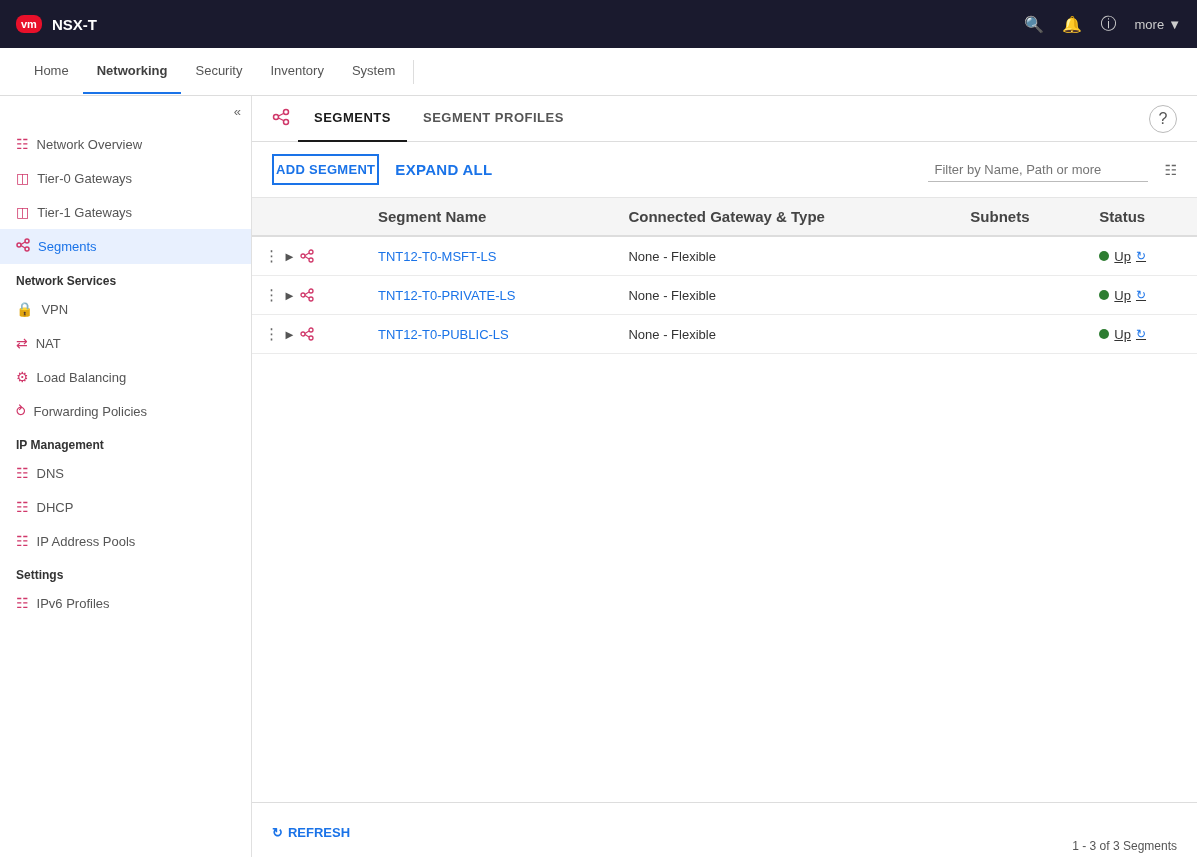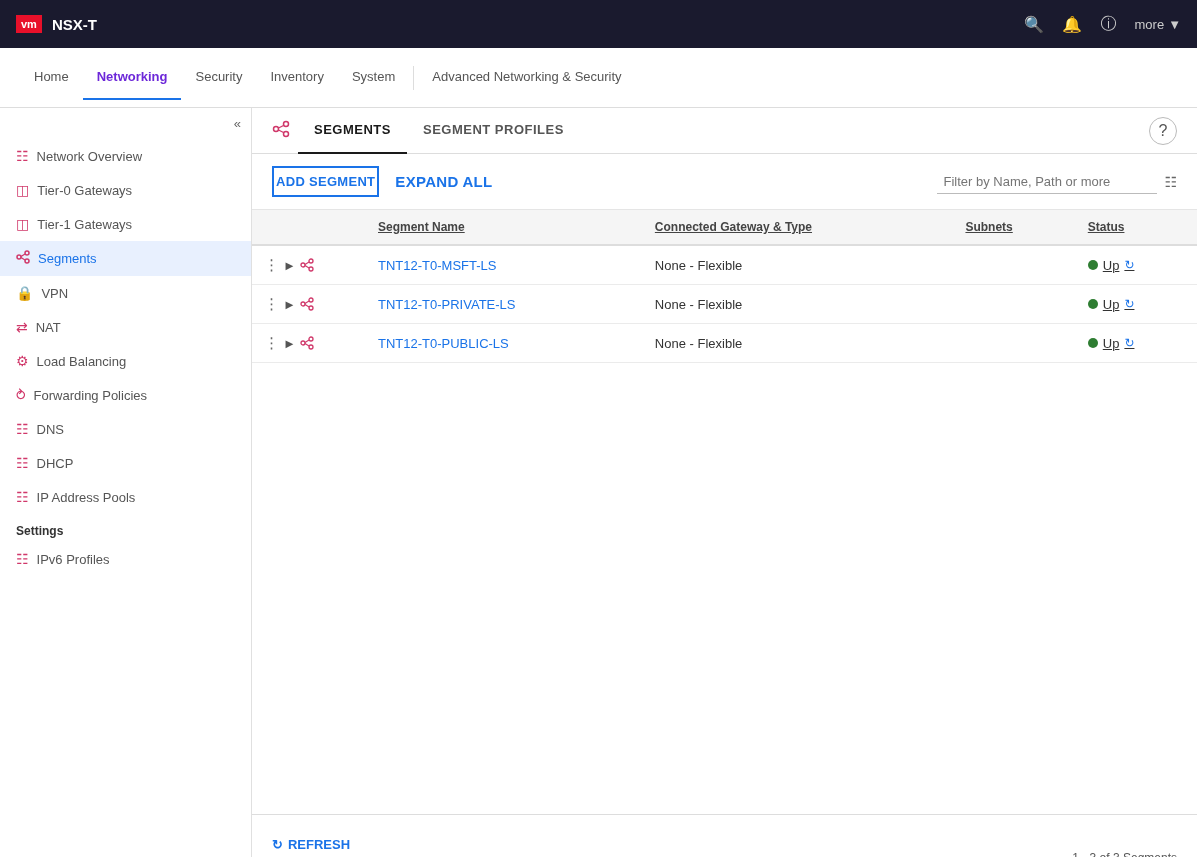--- a/index.html
+++ b/index.html
@@ -22,21 +22,21 @@
       font-weight: bold;
       color: #fff;
       margin-right: 20px;
     }
     .vm-box {
       background: #e8102a;
       color: #fff;
       font-size: 11px;
       font-weight: bold;
       padding: 3px 5px;
-      border-radius: 0;
+      border-radius: 8px;
     }
     .topbar-spacer { flex: 1; }
     .topbar-icons {
       display: flex;
       align-items: center;
       gap: 18px;
     }
     .topbar-icon {
       color: #ccc;
       font-size: 16px;
@@ -50,35 +50,35 @@
       cursor: pointer;
       font-size: 13px;
     }
 
     
     .navbar {
       background: #fff;
       border-bottom: 1px solid #ddd;
       display: flex;
       align-items: center;
-      height: 60px;
+      height: 48px;
       padding: 0 20px;
     }
     .navbar-item {
       padding: 0 14px;
       height: 44px;
       display: flex;
       align-items: center;
       font-size: 13px;
       color: #555;
       cursor: pointer;
       border-bottom: 2px solid transparent;
     }
     .navbar-item.active {
-      color: #6d28d9;
+      color: #404040;
       border-bottom: 2px solid #1a73e8;
       font-weight: 600;
     }
     .navbar-separator {
       width: 1px;
       height: 24px;
       background: #ddd;
       margin: 0 4px;
     }
 
@@ -211,21 +211,21 @@
       color: #1a73e8;
       font-size: 15px;
       font-weight: 600;
       cursor: pointer;
       letter-spacing: 0.3px;
     }
     .filter-container {
       margin-left: auto;
       display: flex;
       align-items: center;
-      gap: 7px;
+      gap: 16px;
     }
     .filter-input {
       border: none;
       border-bottom: 1px solid #bbb;
       padding: 4px 6px;
       font-size: 13px;
       color: #888;
       outline: none;
       width: 220px;
       background: transparent;
@@ -243,25 +243,24 @@
       width: 100%;
       border-collapse: collapse;
     }
     thead tr {
       background: #f5f5f5;
       border-bottom: 2px solid #ddd;
     }
     thead th {
       text-align: left;
       padding: 10px 12px;
-      font-size: 12px;
+      font-size: 15px;
       font-weight: 600;
       color: #444;
       white-space: nowrap;
-      text-decoration: underline;
     }
     tbody tr {
       border-bottom: 1px solid #ebebeb;
       background: #fff;
     }
     tbody td {
       padding: 10px 12px;
       font-size: 13px;
       color: #333;
       vertical-align: middle;
@@ -331,21 +330,20 @@
   </div>
 </div>
 
 <div class="navbar">
   <div class="navbar-item">Home</div>
   <div class="navbar-item active">Networking</div>
   <div class="navbar-item">Security</div>
   <div class="navbar-item">Inventory</div>
   <div class="navbar-item">System</div>
   <div class="navbar-separator"></div>
-  <div class="navbar-item">Advanced Networking &amp; Security</div>
 </div>
 
 <div class="layout">
 
   <div class="sidebar">
     <div class="sidebar-collapse-btn">
       <span>«</span>
     </div>
 
     <div class="sidebar-section-item">
@@ -368,38 +366,40 @@
           <circle cx="3" cy="7" r="2" stroke="#d0386a" stroke-width="1.5"></circle>
           <circle cx="11" cy="3" r="2" stroke="#d0386a" stroke-width="1.5"></circle>
           <circle cx="11" cy="11" r="2" stroke="#d0386a" stroke-width="1.5"></circle>
           <line x1="5" y1="6.5" x2="9" y2="4" stroke="#d0386a" stroke-width="1.2"></line>
           <line x1="5" y1="7.5" x2="9" y2="10" stroke="#d0386a" stroke-width="1.2"></line>
         </svg>
       </span>
       <span>Segments</span>
     </div>
 
+    <div class="sidebar-group-label">Network Services</div>
 
     <div class="sidebar-section-item">
       <span class="icon">🔒</span>
       <span>VPN</span>
     </div>
     <div class="sidebar-section-item">
       <span class="icon">⇄</span>
       <span>NAT</span>
     </div>
     <div class="sidebar-section-item">
       <span class="icon">⚙</span>
       <span>Load Balancing</span>
     </div>
     <div class="sidebar-section-item">
       <span class="icon">⥁</span>
       <span>Forwarding Policies</span>
     </div>
 
+    <div class="sidebar-group-label">IP Management</div>
 
     <div class="sidebar-section-item">
       <span class="icon">☷</span>
       <span>DNS</span>
     </div>
     <div class="sidebar-section-item">
       <span class="icon">☷</span>
       <span>DHCP</span>
     </div>
     <div class="sidebar-section-item">

